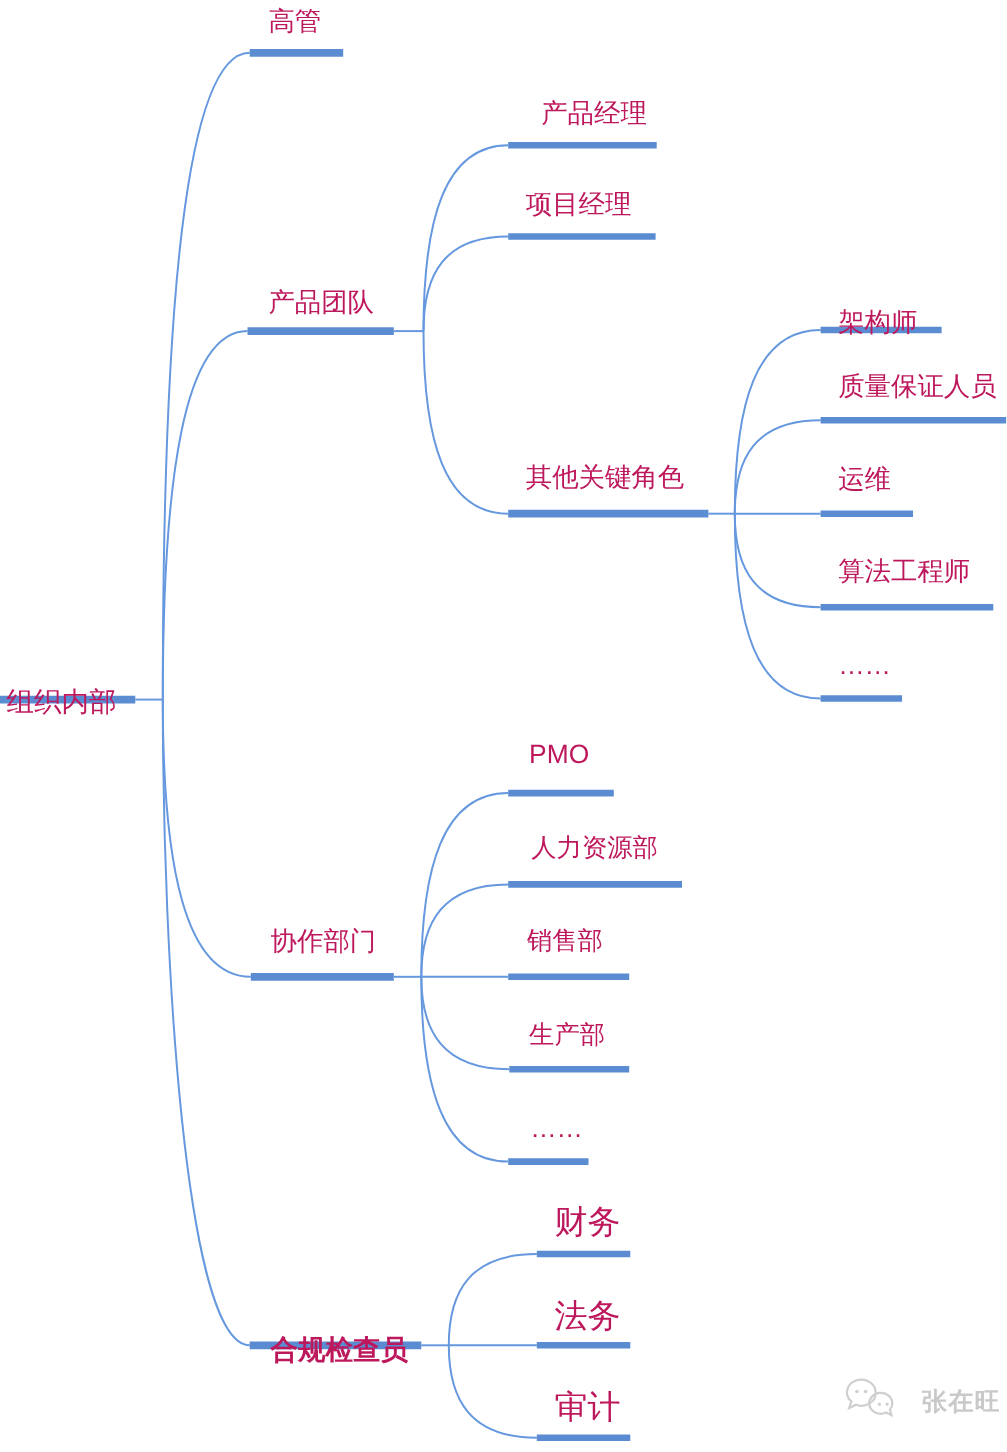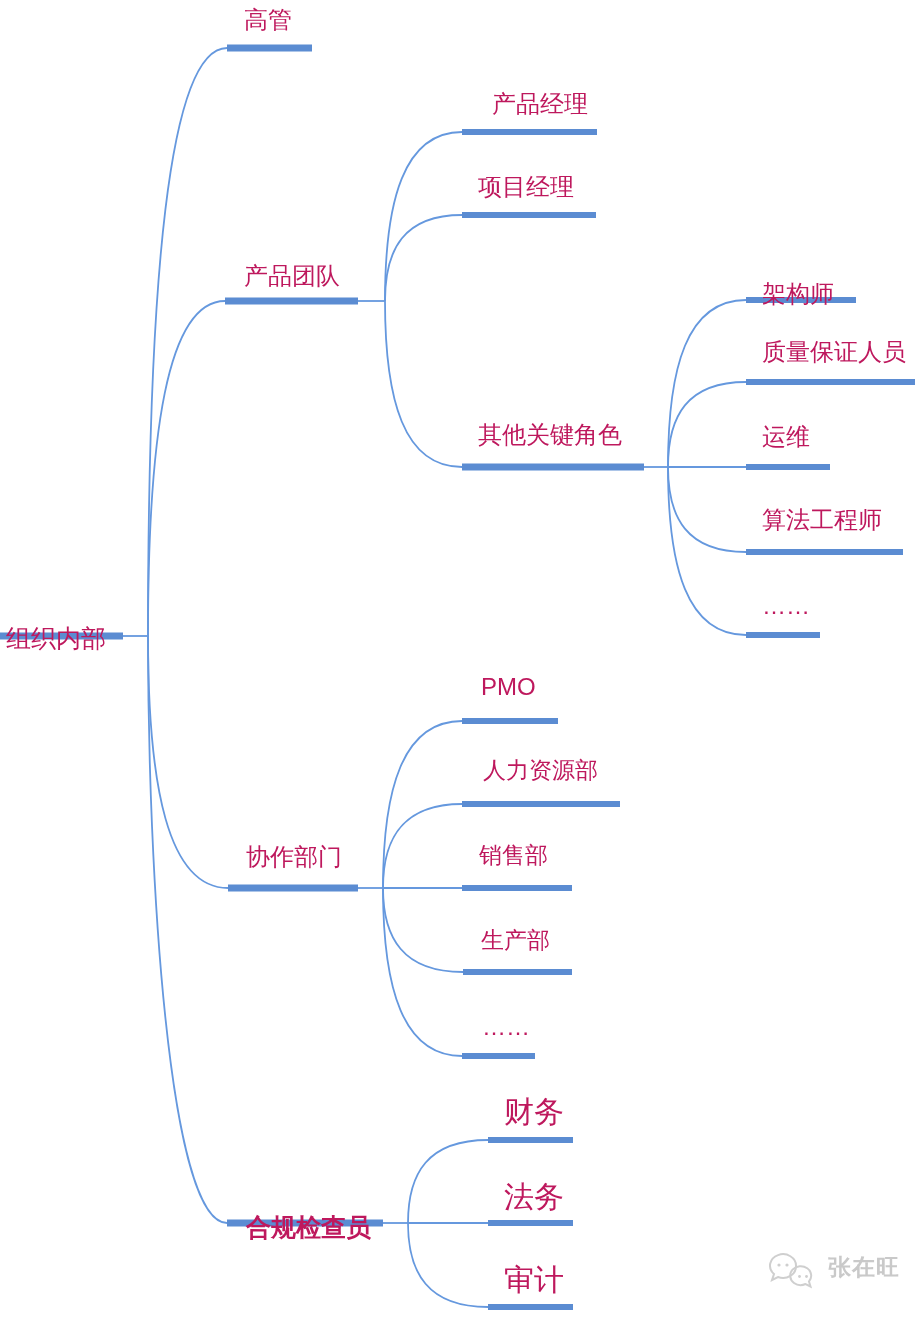--- a/index.html
+++ b/index.html
@@ -21,21 +21,21 @@
     white-space:nowrap;
     line-height:1.15;
   }
   .fs25{font-size:25px;margin-top:36px;}
   .fs24{font-size:24px;}
   .fs23{font-size:23px;}
   .fs22{font-size:30px;}
   .watermark{
     position:absolute;
     left:768px;top:1252px;
-    display:flex;gap:10px;
+    display:flex;align-items:center;gap:20px;
     color:#c9c9c9;
   }
   .watermark .wm-text{
     font-size:23px;
     font-weight:bold;
     letter-spacing:1px;
   }
 </style>
 </head>
 <body>

